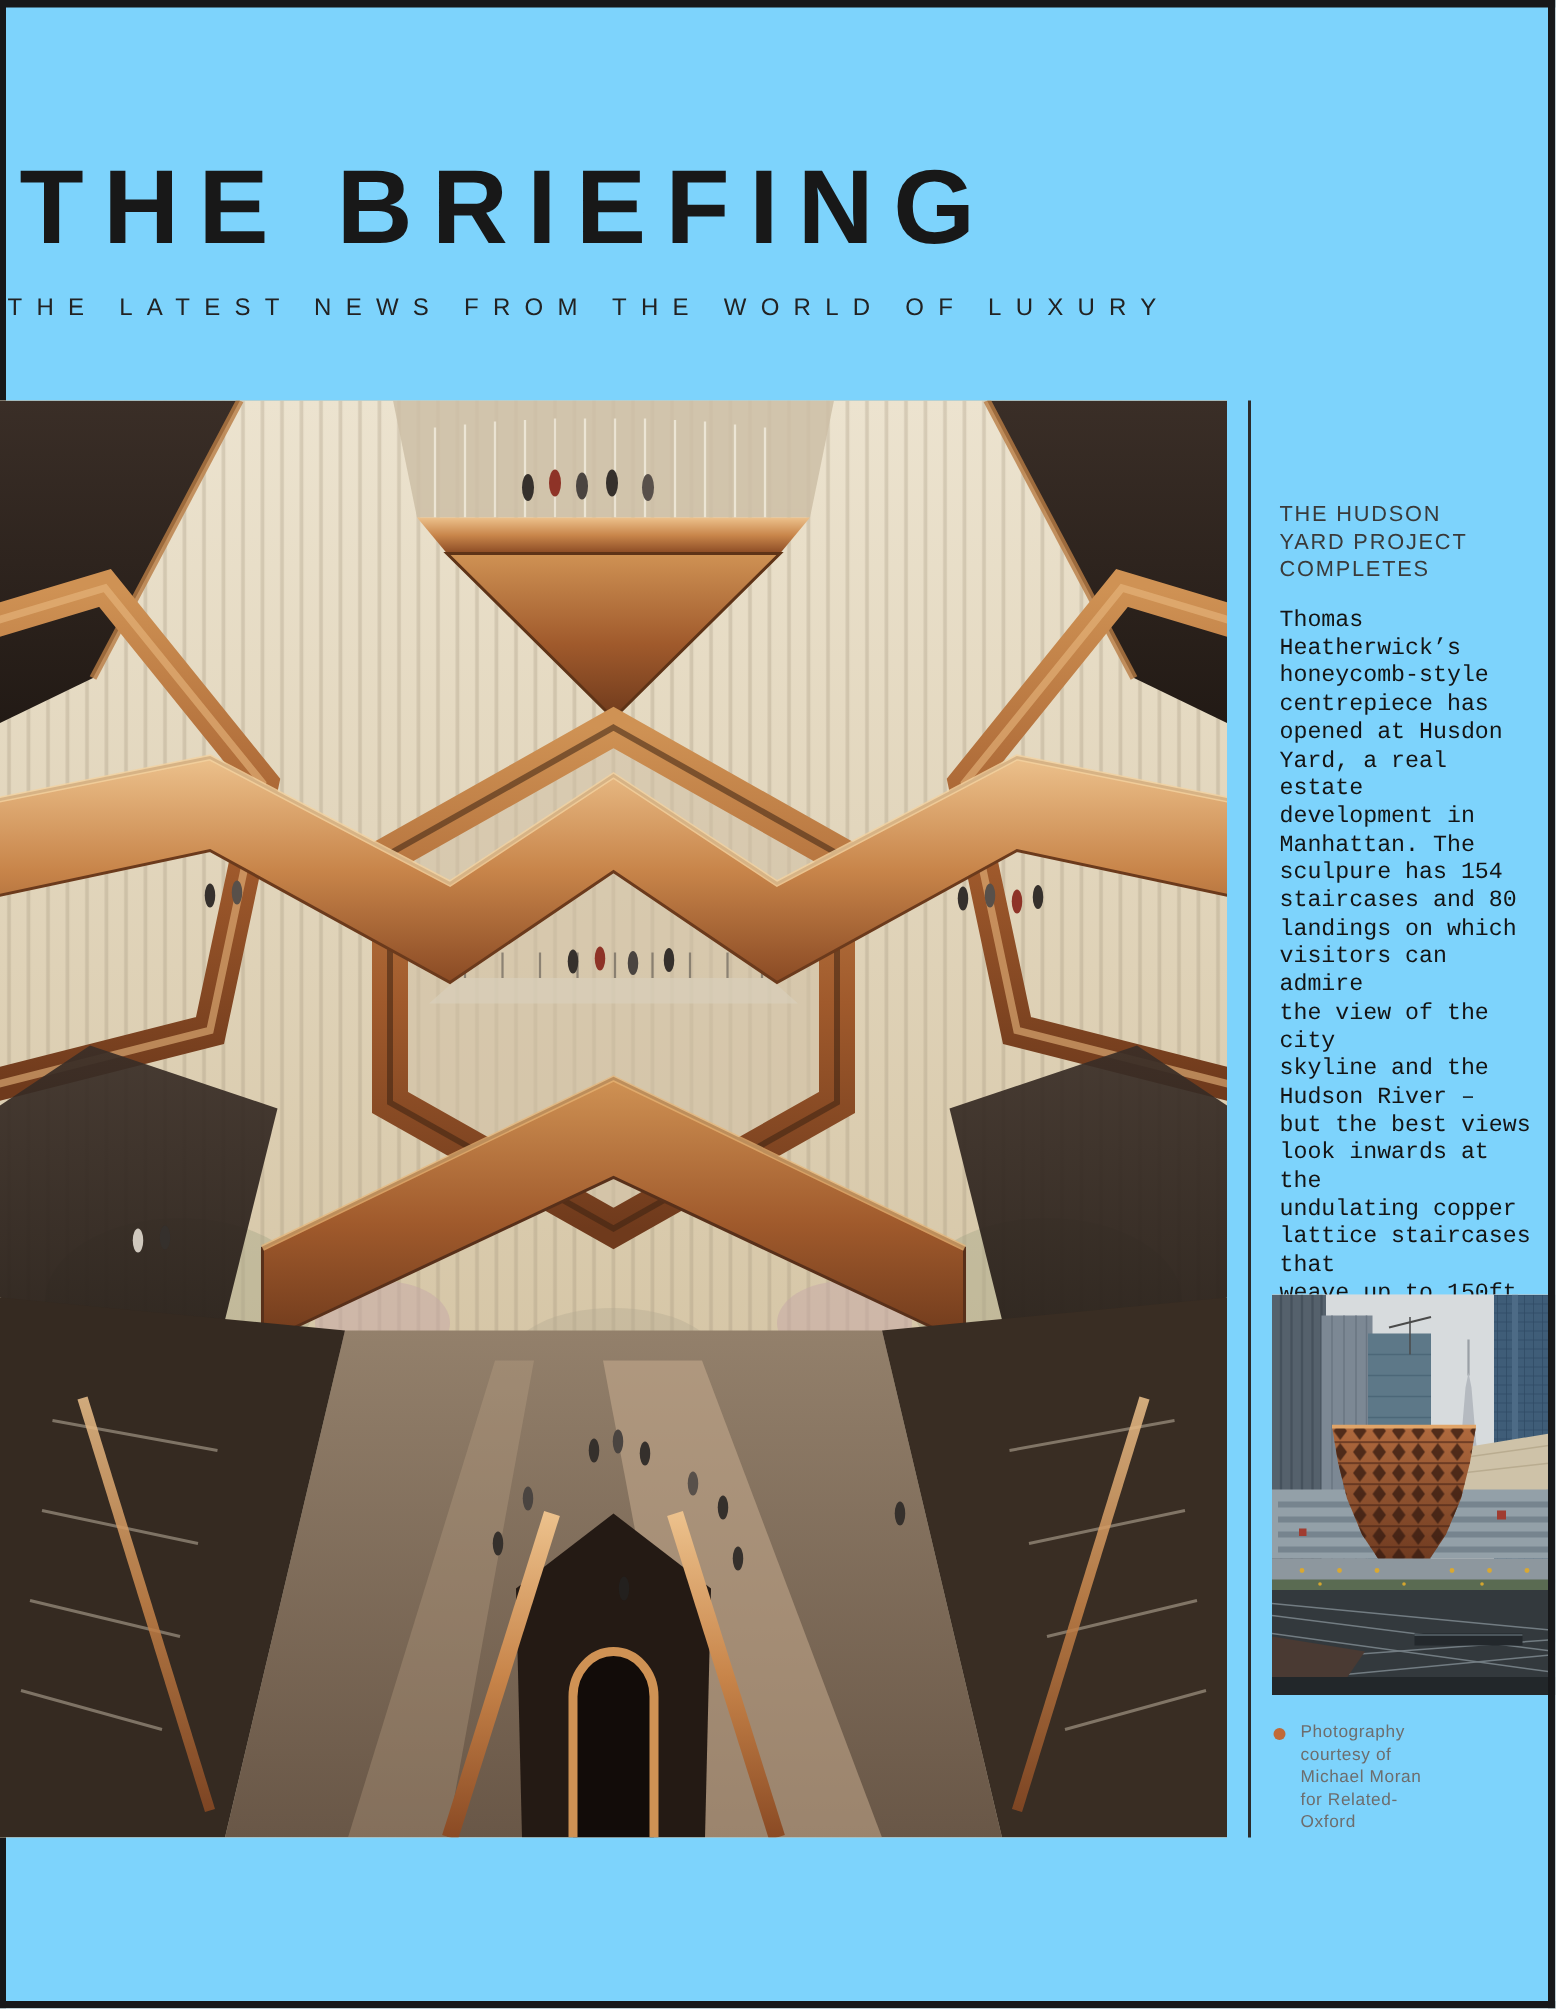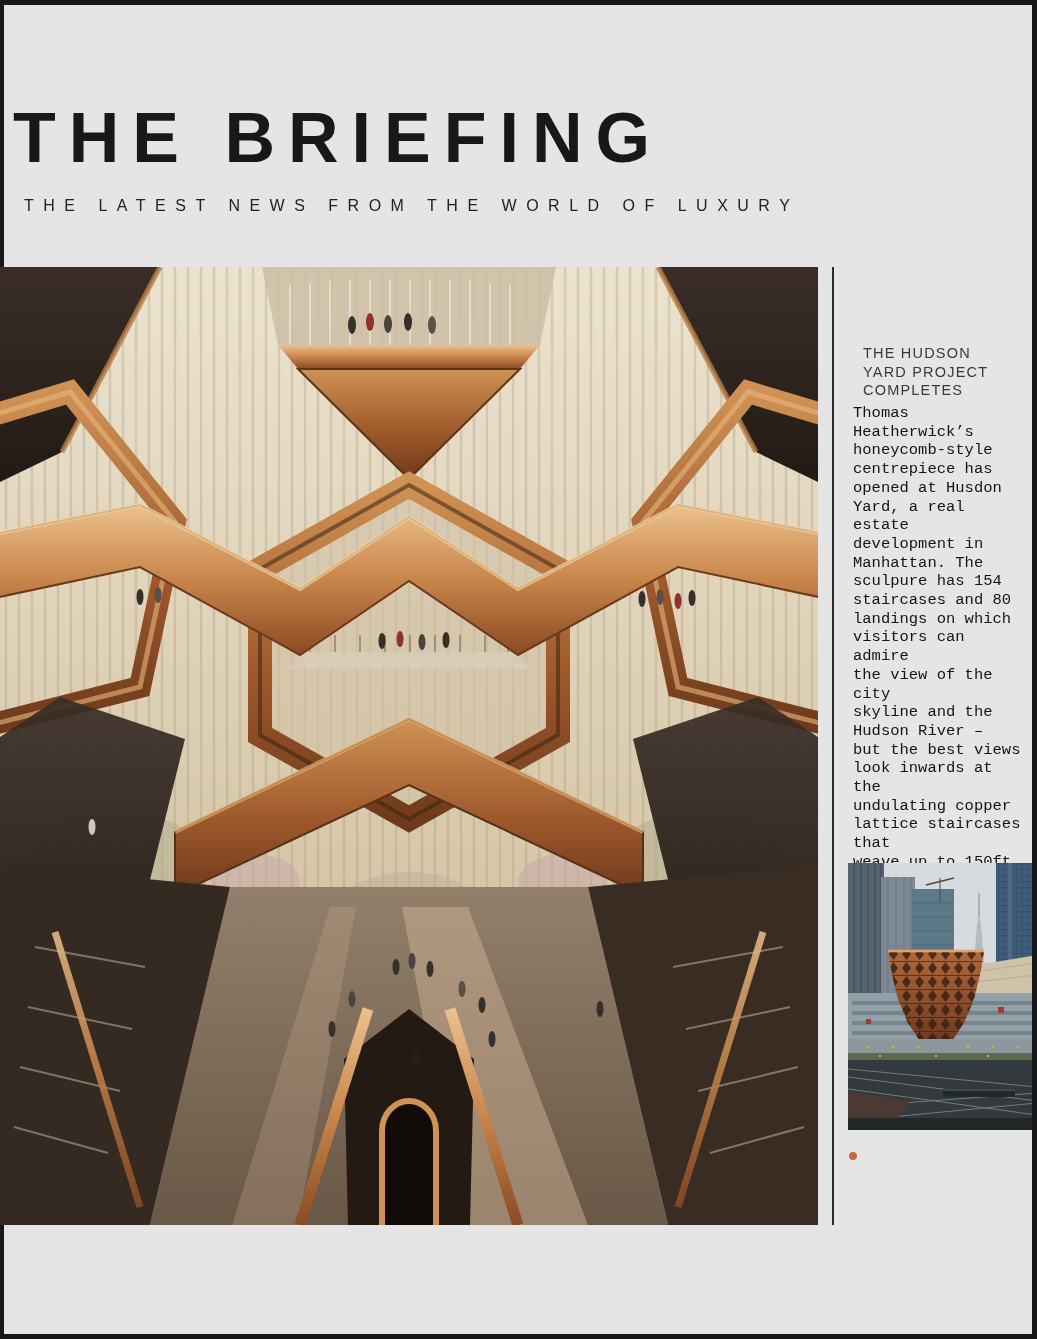--- a/index.html
+++ b/index.html
@@ -1,51 +1,51 @@
 <!DOCTYPE html>
 <html><head>
 <meta charset="utf-8">
 <style>
   html,body{margin:0;padding:0;background:#ffffff;}
   .page{
-    position:relative;width:1037px;height:1339px;background:#e5e5e5;
+    position:relative;width:1037px;height:1339px;background:#7dd3fc;
     overflow:hidden;font-family:"Liberation Sans",sans-serif;
   }
   
   .edge{position:absolute;background:#17181a;}
   .edge-top{left:0;top:0;width:1037px;height:5px;z-index:10;}
   .edge-bottom{left:0;top:1334px;width:1037px;height:5px;z-index:10;}
   .edge-left{left:0;top:0;width:4px;height:1339px;z-index:1;}
   .edge-right{left:1032px;top:0;width:5px;height:1339px;z-index:10;}
   .title{
     position:absolute;left:0;top:103px;width:1037px;margin:0;
     font-size:70px;font-weight:700;line-height:1;color:#181818;
     letter-spacing:13px;padding-left:13px;box-sizing:border-box;white-space:nowrap;
   }
   .subtitle{
     position:absolute;left:0;top:197px;width:1037px;margin:0;
     font-size:16px;font-weight:400;color:#222222;
-    letter-spacing:9.5px;padding-left:24px;box-sizing:border-box;white-space:nowrap;
+    letter-spacing:9.5px;padding-left:5px;box-sizing:border-box;white-space:nowrap;
   }
 
   
   .main-photo{position:absolute;left:0;top:267px;width:818px;height:958px;z-index:2;overflow:hidden;background:#d8cbb2;}
   .main-photo svg{display:block;width:100%;height:100%;}
 
   
   .vrule{position:absolute;left:832px;top:267px;width:2px;height:958px;background:#2b2b2b;z-index:2;}
 
   
   .sb-heading{
     position:absolute;left:853px;top:266px;width:175px;margin:0;
     font-size:14.5px;line-height:20px;font-weight:700;color:#242021;
     letter-spacing:0.4px;white-space:pre-line;
   }
   .sb-subheading{
-    position:absolute;left:853px;top:334px;width:175px;margin:10px;
+    position:absolute;left:853px;top:334px;width:175px;margin:0;
     font-size:14.5px;line-height:18.5px;font-weight:400;color:#3a3a3a;
     letter-spacing:1.2px;white-space:pre-line;
   }
   .sb-body{
     position:absolute;left:853px;top:404px;width:175px;margin:0;
     font-family:Liberation Mono, monospace;
     font-size:15.5px;line-height:18.7px;color:#141414;white-space:pre-line;
   }
   .secondary-photo{position:absolute;left:848px;top:863px;width:189px;height:267px;z-index:2;overflow:hidden;background:#d7dbdd;}
   .secondary-photo svg{display:block;width:100%;height:100%;}
@@ -341,20 +341,25 @@
       </g>
       <polygon points="0,228 62,238 42,267 0,267" fill="#4a3a33"></polygon>
       <rect x="95" y="226" width="72" height="8" fill="#23282c"></rect>
       <line x1="95" y1="227" x2="167" y2="227" stroke="#5b666c" stroke-width="1"></line>
       <rect x="0" y="255" width="189" height="12" fill="#22272a"></rect>
     </svg>
   </div>
 
   <div class="credit">
     <span class="credit-bullet"></span>
+    <p class="credit-text">Photography
+courtesy of
+Michael Moran
+for Related-
+Oxford</p>
   </div>
 
   <div class="edge edge-left"></div>
   <div class="edge edge-top"></div>
   <div class="edge edge-bottom"></div>
   <div class="edge edge-right"></div>
 
 </div>
 
 </body></html>

